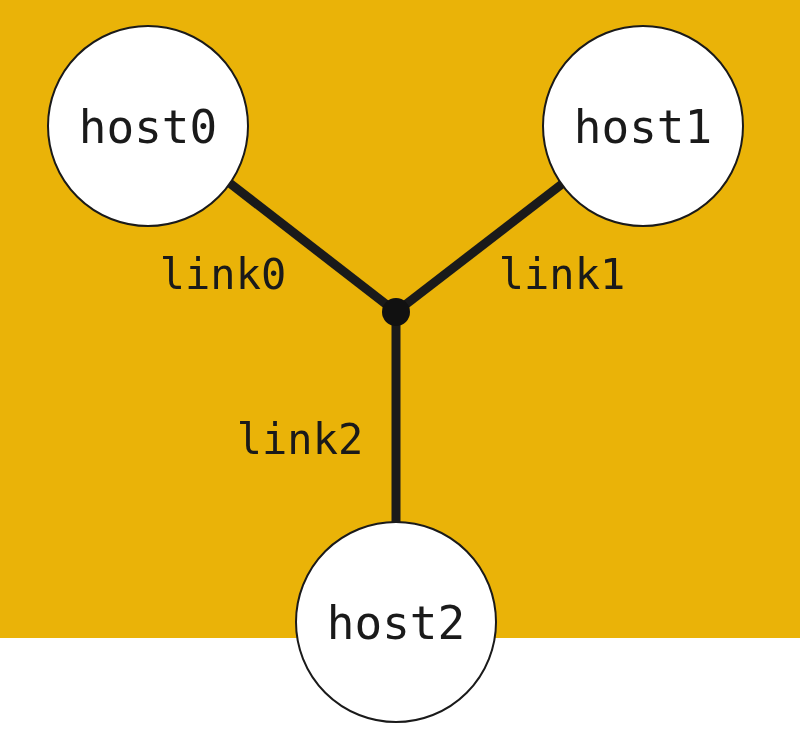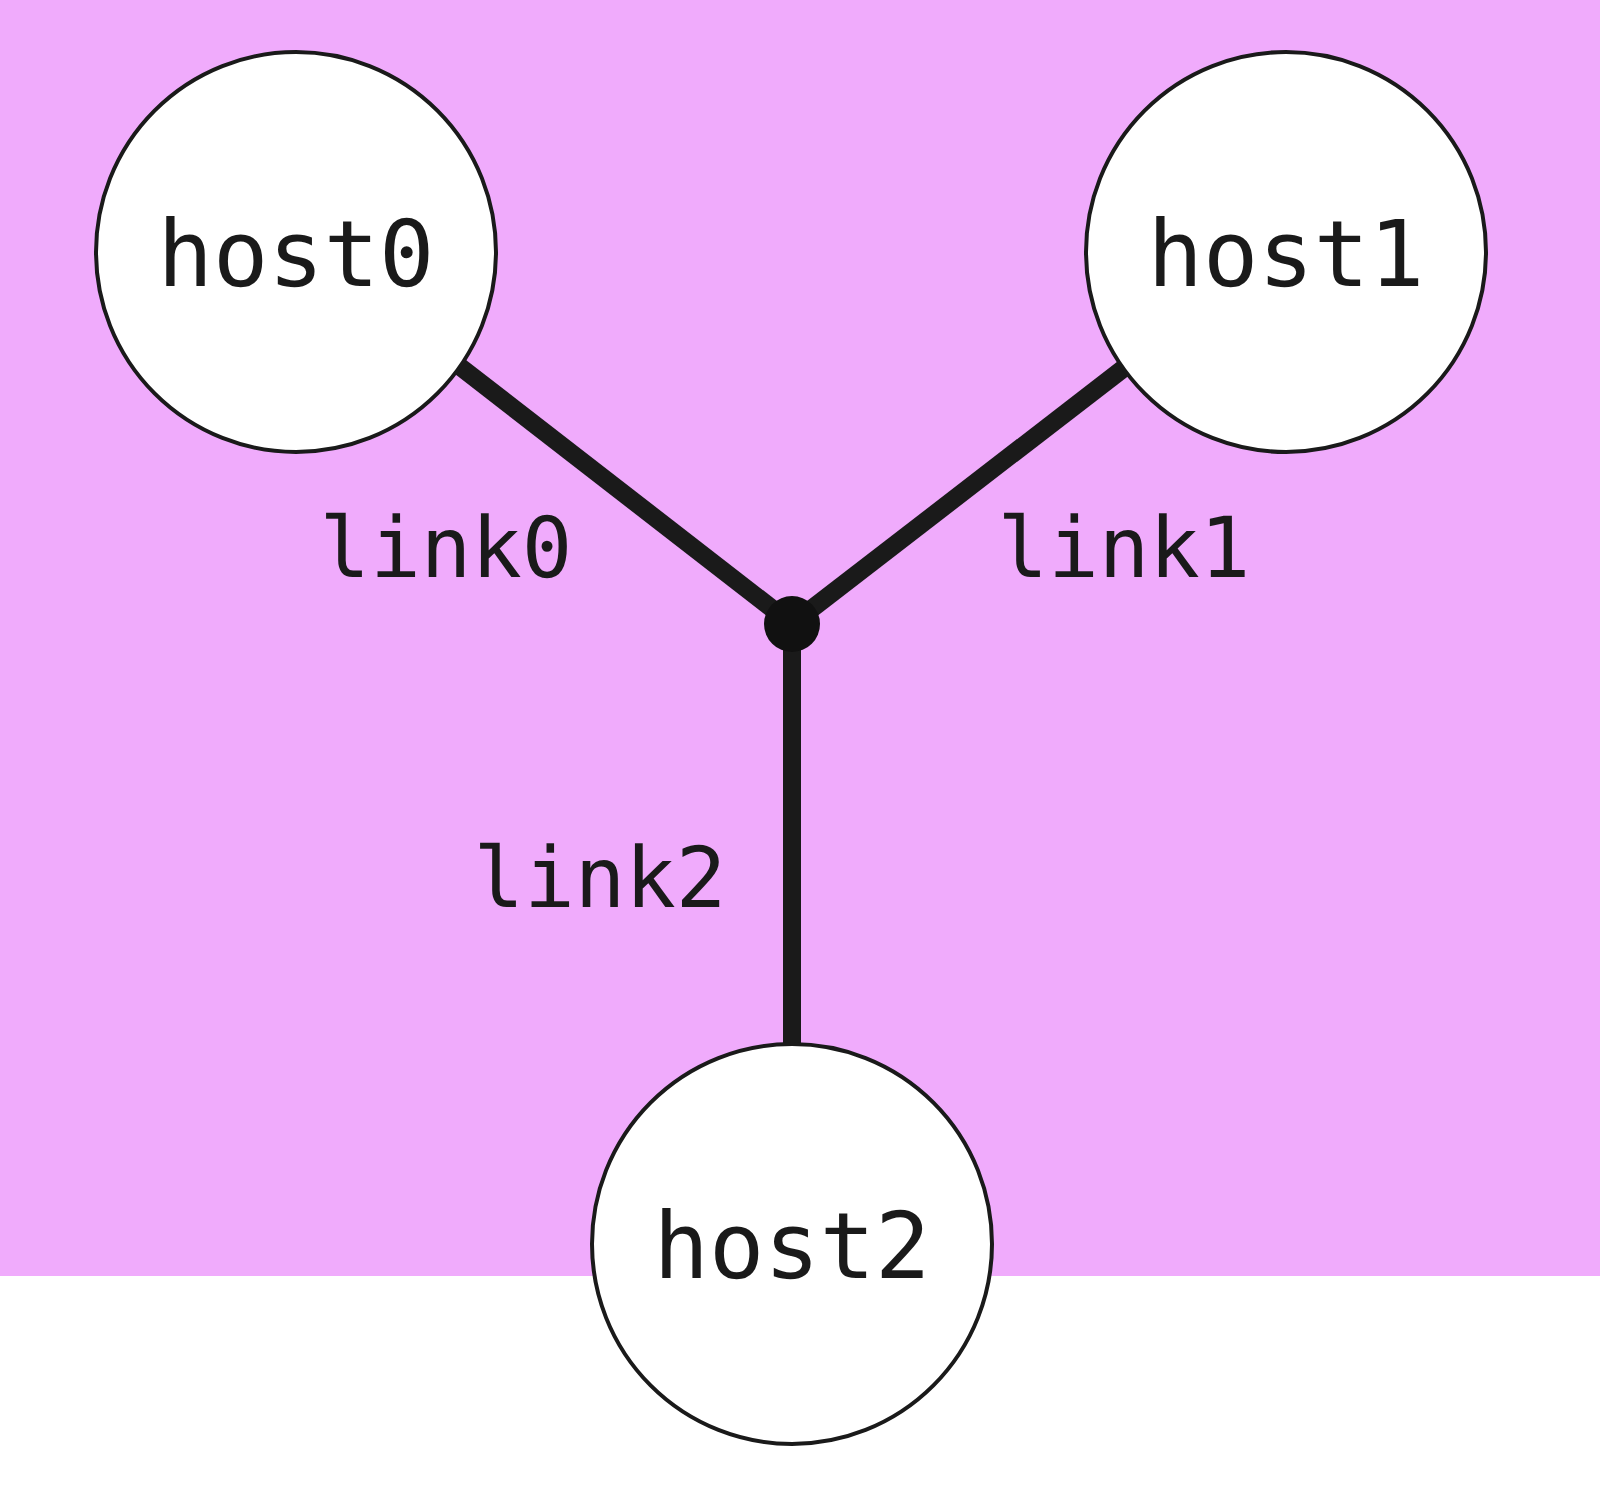--- a/index.html
+++ b/index.html
@@ -46,21 +46,21 @@
     text-anchor: middle;
     dominant-baseline: central;
   }
   .junction-dot {
     stroke: none;
   }
 </style>
 </head>
 <body>
 
-<div id="diagram-root" style="width: 800px; height: 638px; background: #f0abfc;">
+<div id="diagram-root" style="width: 800px; height: 638px; background: #eab308;">
   <svg id="topology-svg" viewBox="0 0 800 749" xmlns="http://www.w3.org/2000/svg">
 
     <g>
       <line class="link-line" x1="227" y1="181" x2="396" y2="312" stroke="#1a1a1a" stroke-width="9"></line>
       <line class="link-line" x1="562" y1="184" x2="396" y2="312" stroke="#1a1a1a" stroke-width="9"></line>
       <line class="link-line" x1="396" y1="312" x2="396" y2="522" stroke="#1a1a1a" stroke-width="9"></line>
     </g>
 
     <circle class="junction-dot" cx="396" cy="312" r="14" fill="#111111"></circle>
 

